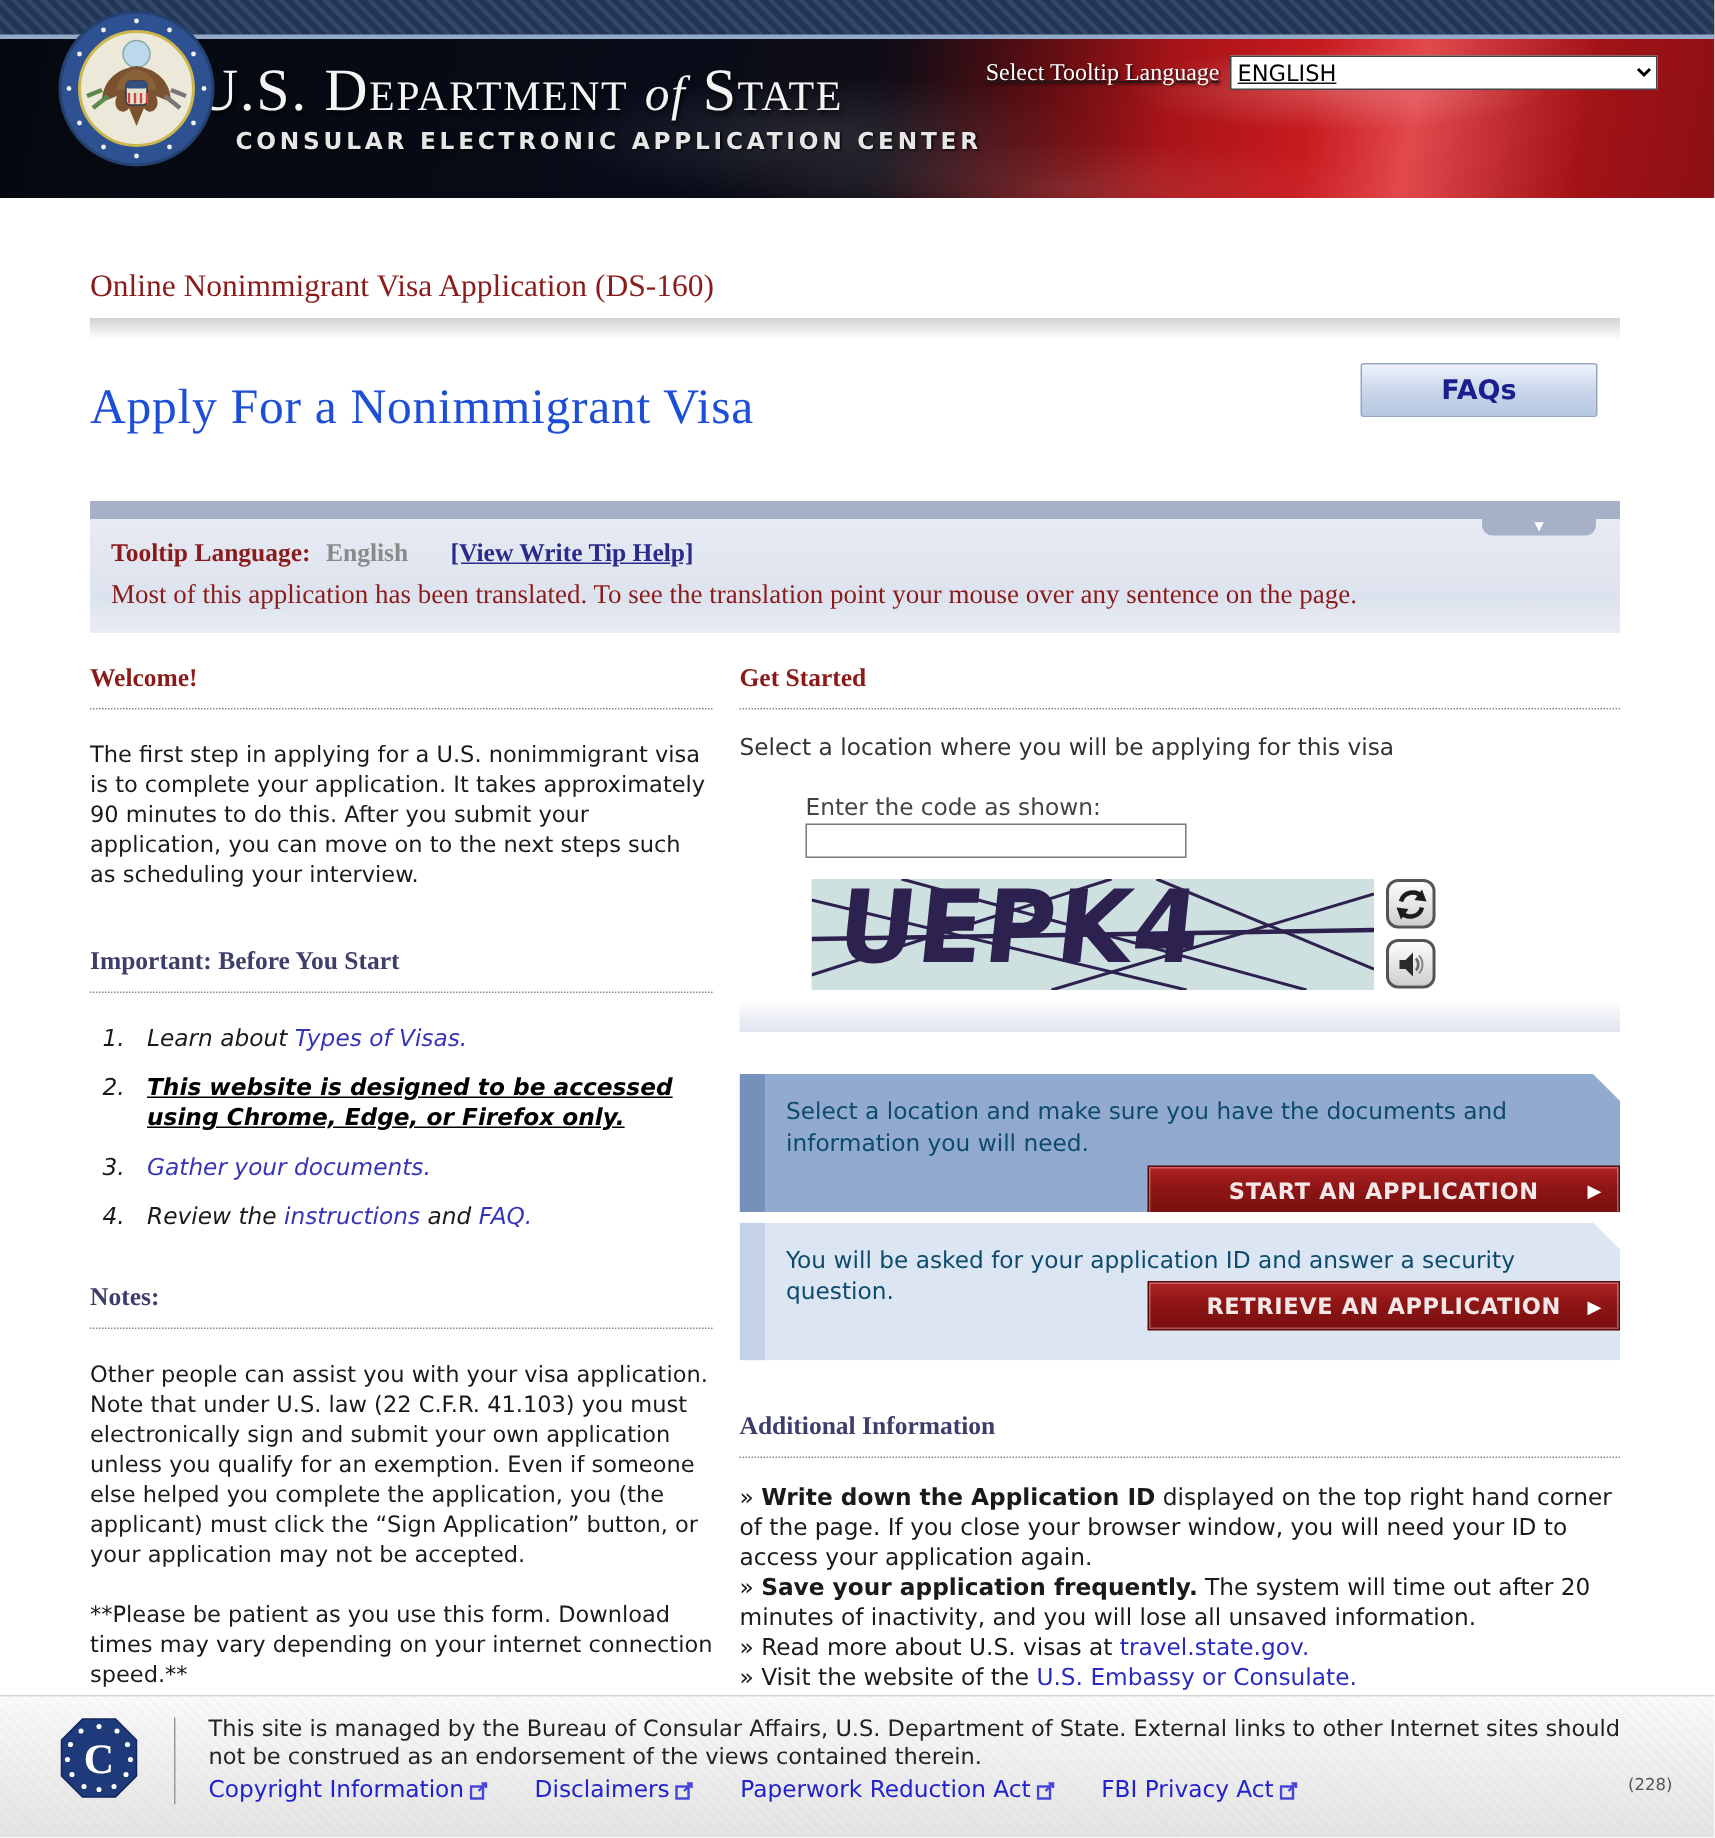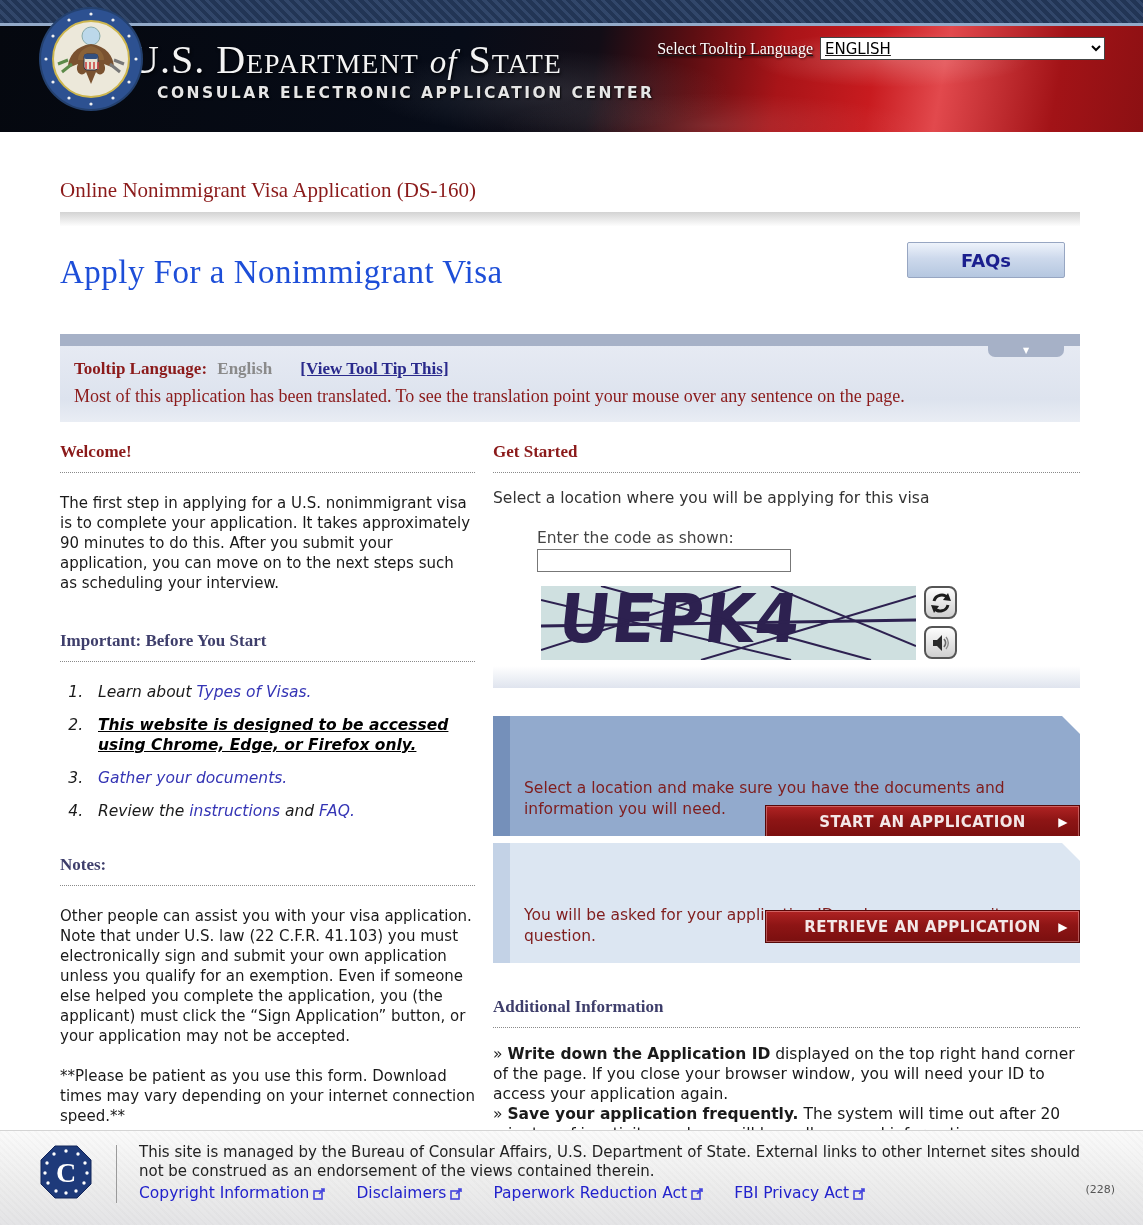--- a/index.html
+++ b/index.html
@@ -125,21 +125,21 @@
   .cap-btn {
     width:33px; height:33px; border:2px solid #555; border-radius:8px;
     background:linear-gradient(#fdfdfd,#cfcfcf); display:flex; align-items:center; justify-content:center;
     cursor:pointer; padding:0;
   }
   .fade-band { height:22px; margin-top:6px; background:linear-gradient(#ffffff,#dfe4ee); }
   
   .callout { position:relative; display:flex; margin-top:28px; min-height:92px;
     clip-path: polygon(0 0, calc(100% - 18px) 0, 100% 18px, 100% 100%, 0 100%); }
   .callout .strip { width:17px; flex:none; }
-  .callout .ctext { flex:1; padding:15px 18px 16px 14px; font-size:15.5px; line-height:21px; color:#7f1d1d;margin-top:47px; }
+  .callout .ctext { flex:1; padding:15px 18px 16px 14px; font-size:15.5px; line-height:21px; color:#0c4a6e; }
   .callout1 { background:#92aacd; }
   .callout1 .strip { background:#7590ba; }
   .callout2 { background:#dce6f2; margin-top:7px; }
   .callout2 .strip { background:#c3d2e6; }
   .red-btn {
     position:absolute; right:0; width:315px; height:33px;
     background:linear-gradient(#b02323, #8e1515 45%, #7a0f0f);
     border:1px solid #570808; box-shadow: inset 0 0 0 1px rgba(255,190,190,.4);
     color:#f3e7e7; font-weight:bold; font-size:15px; letter-spacing:.4px;
     font-family:"DejaVu Sans",sans-serif; cursor:pointer;
@@ -232,21 +232,21 @@
 
   <div class="collapse-bar">
     <div class="collapse-tab">
       <span>▼</span>
     </div>
   </div>
   <div class="tooltip-panel">
     <div class="tooltip-line1">
       <span class="lbl">Tooltip Language:</span>
       <span class="lang">English</span>
-      <a class="help">[View Tool Tip This]</a>
+      <a class="help">[View Write Tip Help]</a>
     </div>
     <div class="tooltip-line2">Most of this application has been translated. To see the translation point your mouse over any sentence on the page.</div>
   </div>
 
   <div class="cols">
 
     <div class="col-l">
       <h3 class="sec red">Welcome!</h3>
       <p class="body">The first step in applying for a U.S. nonimmigrant visa is to complete your application. It takes approximately 90 minutes to do this. After you submit your application, you can move on to the next steps such as scheduling your interview.</p>
 

